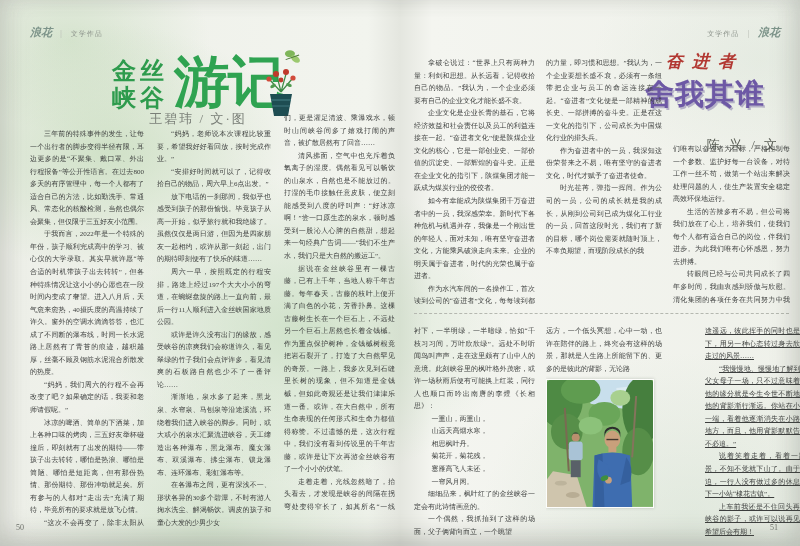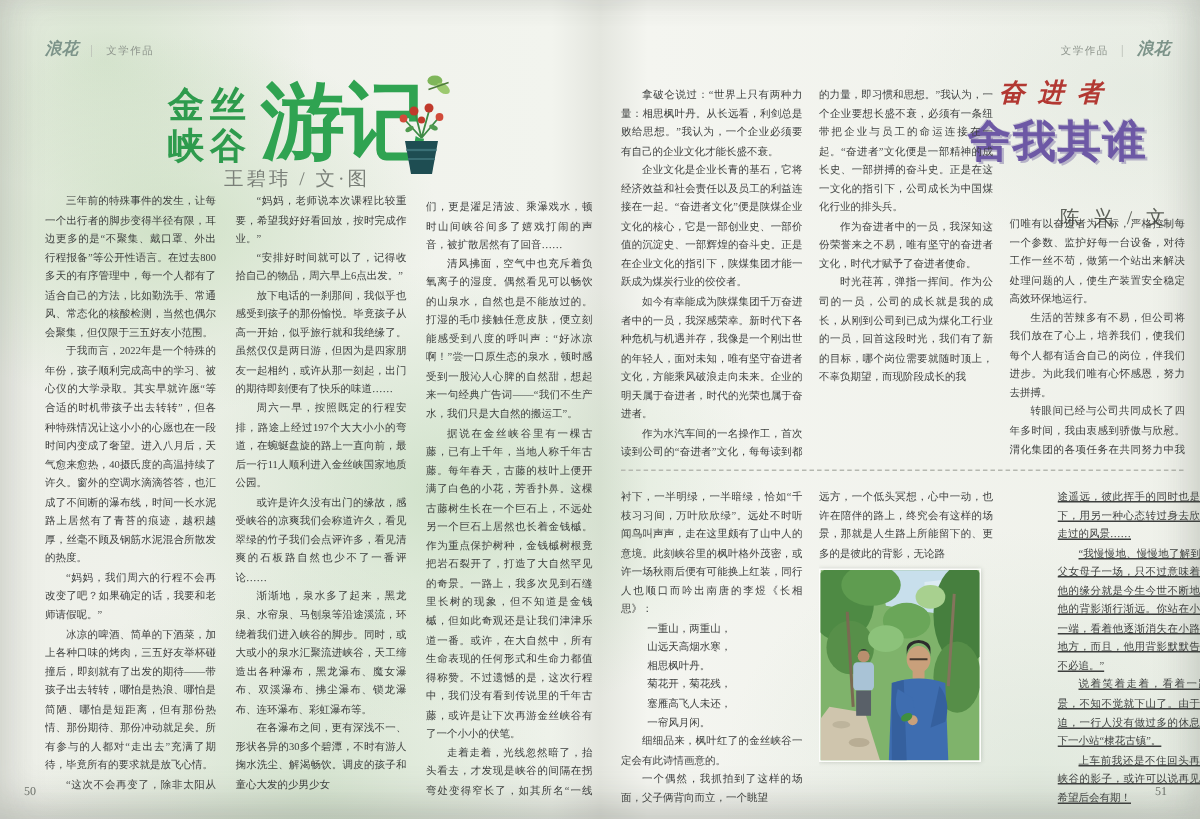--- a/index.html
+++ b/index.html
@@ -38,21 +38,21 @@
     text-shadow:1.5px 1.5px 0 rgba(83,65,140,.35), -0.5px -0.5px 0 rgba(83,65,140,.25);}
   .byline-r{margin-top:21px;text-align:right;font-size:13px;color:#5c6058;letter-spacing:3px;padding-right:8px;}
 
   .col{position:absolute;overflow:hidden;font-size:7px;line-height:12.55px;color:#3d3f3e;
     text-align:justify;text-justify:inter-ideograph;}
   .col p{margin:0;text-indent:2em;}
   .col p.cont{text-indent:0;}
   .col p.poem{text-indent:2.5em;text-align:left;}
   .lc1{left:30px; top:128px;width:114px;height:404px;}
   .lc2{left:157px;top:128px;width:114px;height:404px;}
-  .lc3{left:284px;top:132px;width:111px;height:404px;}
+  .lc3{left:284px;top:112px;width:111px;height:404px;}
   .rc1{left:414px;top:57px;width:121px;height:251px;}
   .rc2{left:546px;top:57px;width:116px;height:251px;}
   .rc3{left:673px;top:143px;width:117px;height:165px;}
   .rb1{left:414px;top:325px;width:121px;height:213px;}
   .rb2{left:546px;top:325px;width:116px;height:213px;}
   .rb3{left:705px;top:325px;width:117px;height:213px;text-decoration:underline;}
   .rule{position:absolute;left:414px;top:313px;width:375px;border-top:1px dashed #b5b8b0;}
   .pageno{position:absolute;bottom:14px;font-size:8px;color:#6f736c;}
   .pn-l{left:16px;} .pn-r{right:22px;}
   .photo{margin-top:4px;width:106px;height:127px;border:1px solid #fdfdfb;box-shadow:0 0 3px rgba(60,70,55,.25);}
@@ -119,21 +119,21 @@
     <p>在各瀑布之间，更有深浅不一、形状各异的30多个碧潭，不时有游人掬水洗尘、解渴畅饮。调皮的孩子和童心大发的少男少女</p>
   </div>
   <div class="col lc3">
     <p class="cont">们，更是濯足清波、乘瀑戏水，顿时山间峡谷间多了嬉戏打闹的声音，被扩散居然有了回音……</p>
     <p>清风拂面，空气中也充斥着负氧离子的湿度。偶然看见可以畅饮的山泉水，自然也是不能放过的。打湿的毛巾接触任意皮肤，便立刻能感受到八度的呼叫声：“好冰凉啊！”尝一口原生态的泉水，顿时感受到一股沁人心脾的自然甜，想起来一句经典广告词——“我们不生产水，我们只是大自然的搬运工”。</p>
     <p>据说在金丝峡谷里有一棵古藤，已有上千年，当地人称千年古藤。每年春天，古藤的枝叶上便开满了白色的小花，芳香扑鼻。这棵古藤树生长在一个巨石上，不远处另一个巨石上居然也长着金钱槭。作为重点保护树种，金钱槭树根竟把岩石裂开了，打造了大自然罕见的奇景。一路上，我多次见到石缝里长树的现象，但不知道是金钱槭，但如此奇观还是让我们津津乐道一番。或许，在大自然中，所有生命表现的任何形式和生命力都值得称赞。不过遗憾的是，这次行程中，我们没有看到传说里的千年古藤，或许是让下次再游金丝峡谷有了一个小小的伏笔。</p>
     <p>走着走着，光线忽然暗了，抬头看去，才发现是峡谷的间隔在拐弯处变得窄长了，如其所名“一线天”，峡谷两侧的树叶在阳光的映</p>
   </div>
 
   <div class="col rc1">
-    <p>拿破仑说过：“世界上只有两种力量：相思枫叶丹。从长远看，利剑总是败给思想。”我认为，一个企业必须要有自己的企业文化才能长盛不衰。</p>
+    <p>拿破仑说过：“世界上只有两种力量：利剑和思想。从长远看，记得收拾自己的物品。”我认为，一个企业必须要有自己的企业文化才能长盛不衰。</p>
     <p>企业文化是企业长青的基石，它将经济效益和社会责任以及员工的利益连接在一起。“奋进者文化”便是陕煤企业文化的核心，它是一部创业史、一部价值的沉淀史、一部辉煌的奋斗史。正是在企业文化的指引下，陕煤集团才能一跃成为煤炭行业的佼佼者。</p>
     <p>如今有幸能成为陕煤集团千万奋进者中的一员，我深感荣幸。新时代下各种危机与机遇并存，我像是一个刚出世的年轻人，面对未知，唯有坚守奋进者文化，方能乘风破浪走向未来。企业的明天属于奋进者，时代的光荣也属于奋进者。</p>
     <p>作为水汽车间的一名操作工，首次读到公司的“奋进者”文化，每每读到都倍感激励。每日穿行在装置工地上，熟悉工艺流程、记录各项数据，遇到问题时不能一味地靠老师傅了，相比之下就是尽快成长为一名合格的操作工，在关键时刻顶得上、拿得下、不辜负领导和公司赋予</p>
   </div>
   <div class="col rc2">
     <p class="cont">的力量，即习惯和思想。”我认为，一个企业要想长盛不衰，必须有一条纽带把企业与员工的命运连接在一起。“奋进者”文化便是一部精神的成长史、一部拼搏的奋斗史。正是在这一文化的指引下，公司成长为中国煤化行业的排头兵。</p>
     <p>作为奋进者中的一员，我深知这份荣誉来之不易，唯有坚守的奋进者文化，时代才赋予了奋进者使命。</p>
     <p>时光荏苒，弹指一挥间。作为公司的一员，公司的成长就是我的成长，从刚到公司到已成为煤化工行业的一员，回首这段时光，我们有了新的目标，哪个岗位需要就随时顶上，不辜负期望，而现阶段成长的我</p>
   </div>
   <div class="col rc3">

